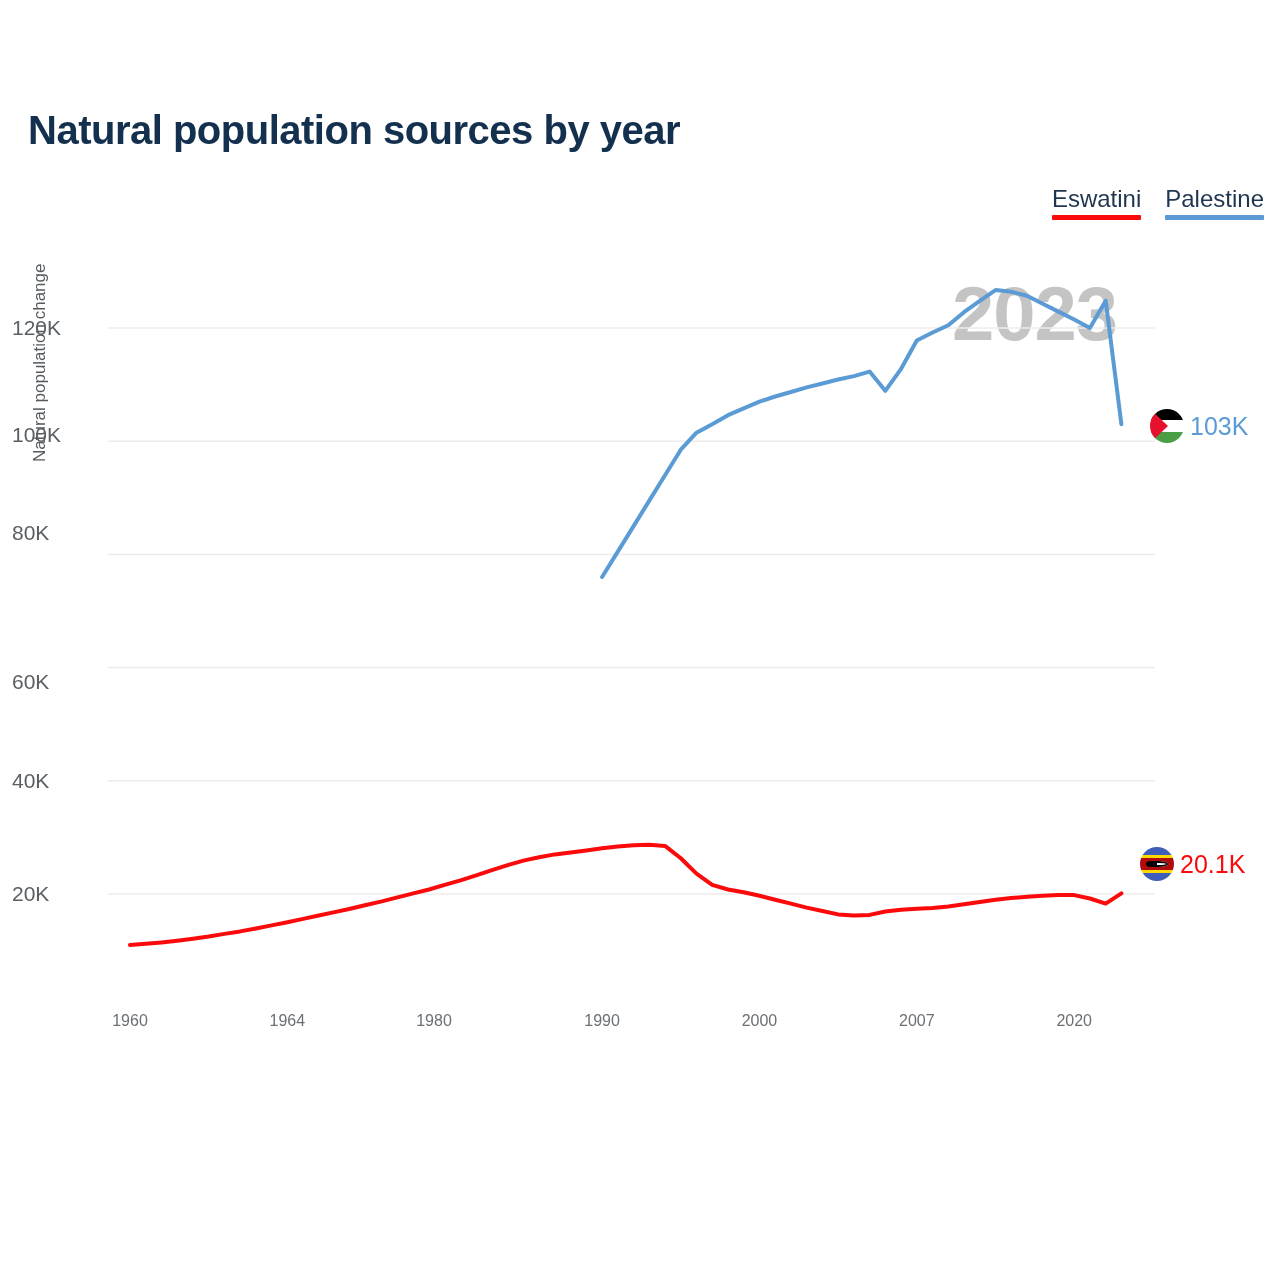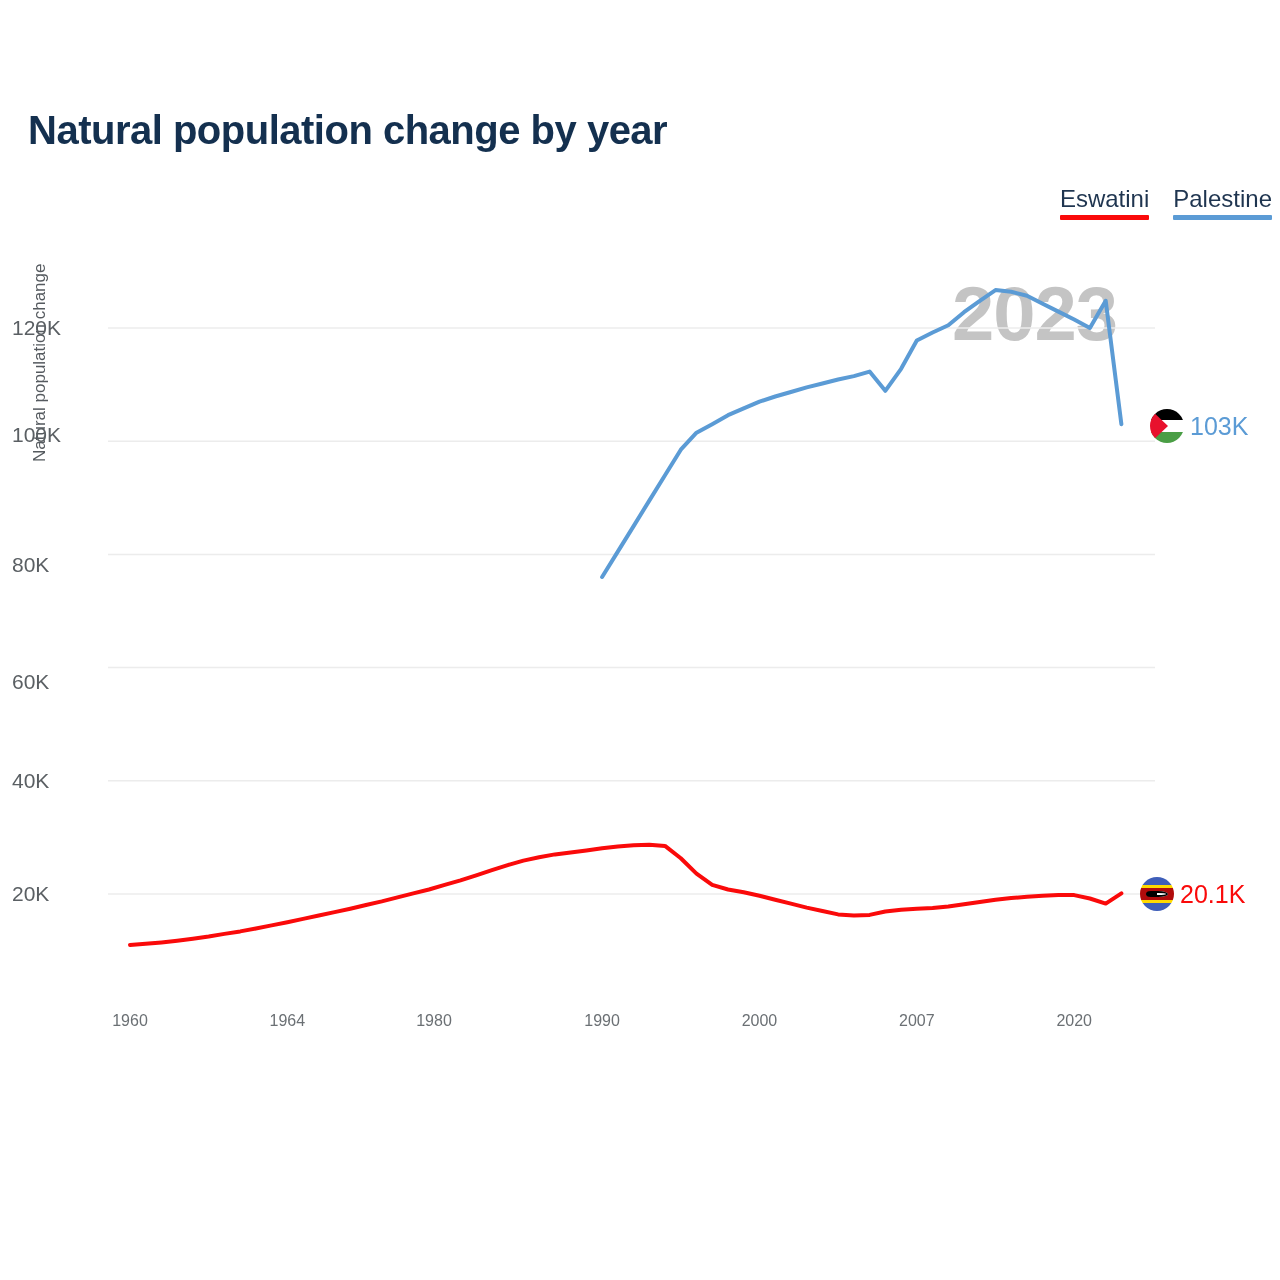--- a/index.html
+++ b/index.html
@@ -30,21 +30,21 @@
     font-size: 40px;
     font-weight: bold;
     letter-spacing: -0.5px;
     color: #14304f;
     white-space: nowrap;
   }
 
   
   .legend {
     position: absolute;
-    right: 8px;
+    right: 16px;
     top: 186px;
     display: flex;
     flex-direction: row;
     gap: 24px;
     align-items: flex-start;
   }
   .legend-item {
     display: flex;
     flex-direction: column;
     align-items: stretch;
@@ -170,21 +170,21 @@
     color: #52575b;
     line-height: 1.85;
   }
   .footer div { white-space: nowrap; }
 </style>
 </head>
 <body>
 
 <div id="chart-root">
 
-  <div class="chart-title">Natural population change by year</div>
+  <div class="chart-title">Natural population sources by year</div>
 
   <div class="legend">
     <div class="legend-item">
       <span class="legend-label">Eswatini</span>
       <span class="legend-rule" style="background:#fa0a0a"></span>
     </div>
     <div class="legend-item">
       <span class="legend-label">Palestine</span>
       <span class="legend-rule" style="background:#5b9bd5"></span>
     </div>
@@ -205,21 +205,21 @@
         <polyline points="602.1,577.0 617.8,551.6 633.6,526.1 649.3,500.6 665.0,475.2 680.8,449.7 696.5,432.7 712.2,424.2 728.0,415.2 743.7,408.4 759.5,401.6 775.2,396.5 790.9,392.0 806.7,387.4 822.4,383.5 838.1,379.5 853.9,376.1 869.6,371.6 885.3,390.8 901.1,368.8 916.8,340.5 932.6,332.5 948.3,325.2 964.0,312.2 979.8,300.8 995.5,290.1 1011.2,291.8 1027.0,295.7 1042.7,303.7 1058.4,311.6 1074.2,319.5 1089.9,328.0 1105.7,300.8 1121.4,424.2" fill="none" stroke="#5b9bd5" stroke-width="4" stroke-linejoin="round" stroke-linecap="round"></polyline>
       </svg>
   </div>
 
   <div class="ylabel-axis">Natural population change</div>
 
   <div id="ytick-layer">
       <div class="ytick" style="top: 894px;">20K</div>
       <div class="ytick" style="top: 780.8px;">40K</div>
       <div class="ytick" style="top: 682px;">60K</div>
-      <div class="ytick" style="top: 565px;">80K</div>
+      <div class="ytick" style="top: 533px;">80K</div>
       <div class="ytick" style="top: 435px;">100K</div>
       <div class="ytick" style="top: 328px;">120K</div>
     </div>
   <div id="xtick-layer">
       <div class="xtick" style="left: 130px;">1960</div>
       <div class="xtick" style="left: 287.364px;">1964</div>
       <div class="xtick" style="left: 434px;">1980</div>
       <div class="xtick" style="left: 602.093px;">1990</div>
       <div class="xtick" style="left: 759.457px;">2000</div>
       <div class="xtick" style="left: 916.822px;">2007</div>
@@ -229,21 +229,21 @@
   <div class="endpoint" style="left:1150px; top:426px;text-align:center;">
     <span class="flag-dot flag-ps">
       <span class="s1"></span>
         <span class="s2"></span>
         <span class="s3"></span>
         <span class="tri"></span>
     </span>
     <span class="endpoint-value" style="color:#5b9bd5">103K</span>
   </div>
 
-  <div class="endpoint" style="left:1140px; top:894px;">
+  <div class="endpoint" style="left:1140px; top:864px;">
     <span class="flag-dot flag-sz">
       <span class="b1"></span>
         <span class="b2"></span>
         <span class="b3"></span>
         <span class="b4"></span>
         <span class="b5"></span>
       <span class="shield">
           <span class="shield-half"></span>
         </span>
     </span>

